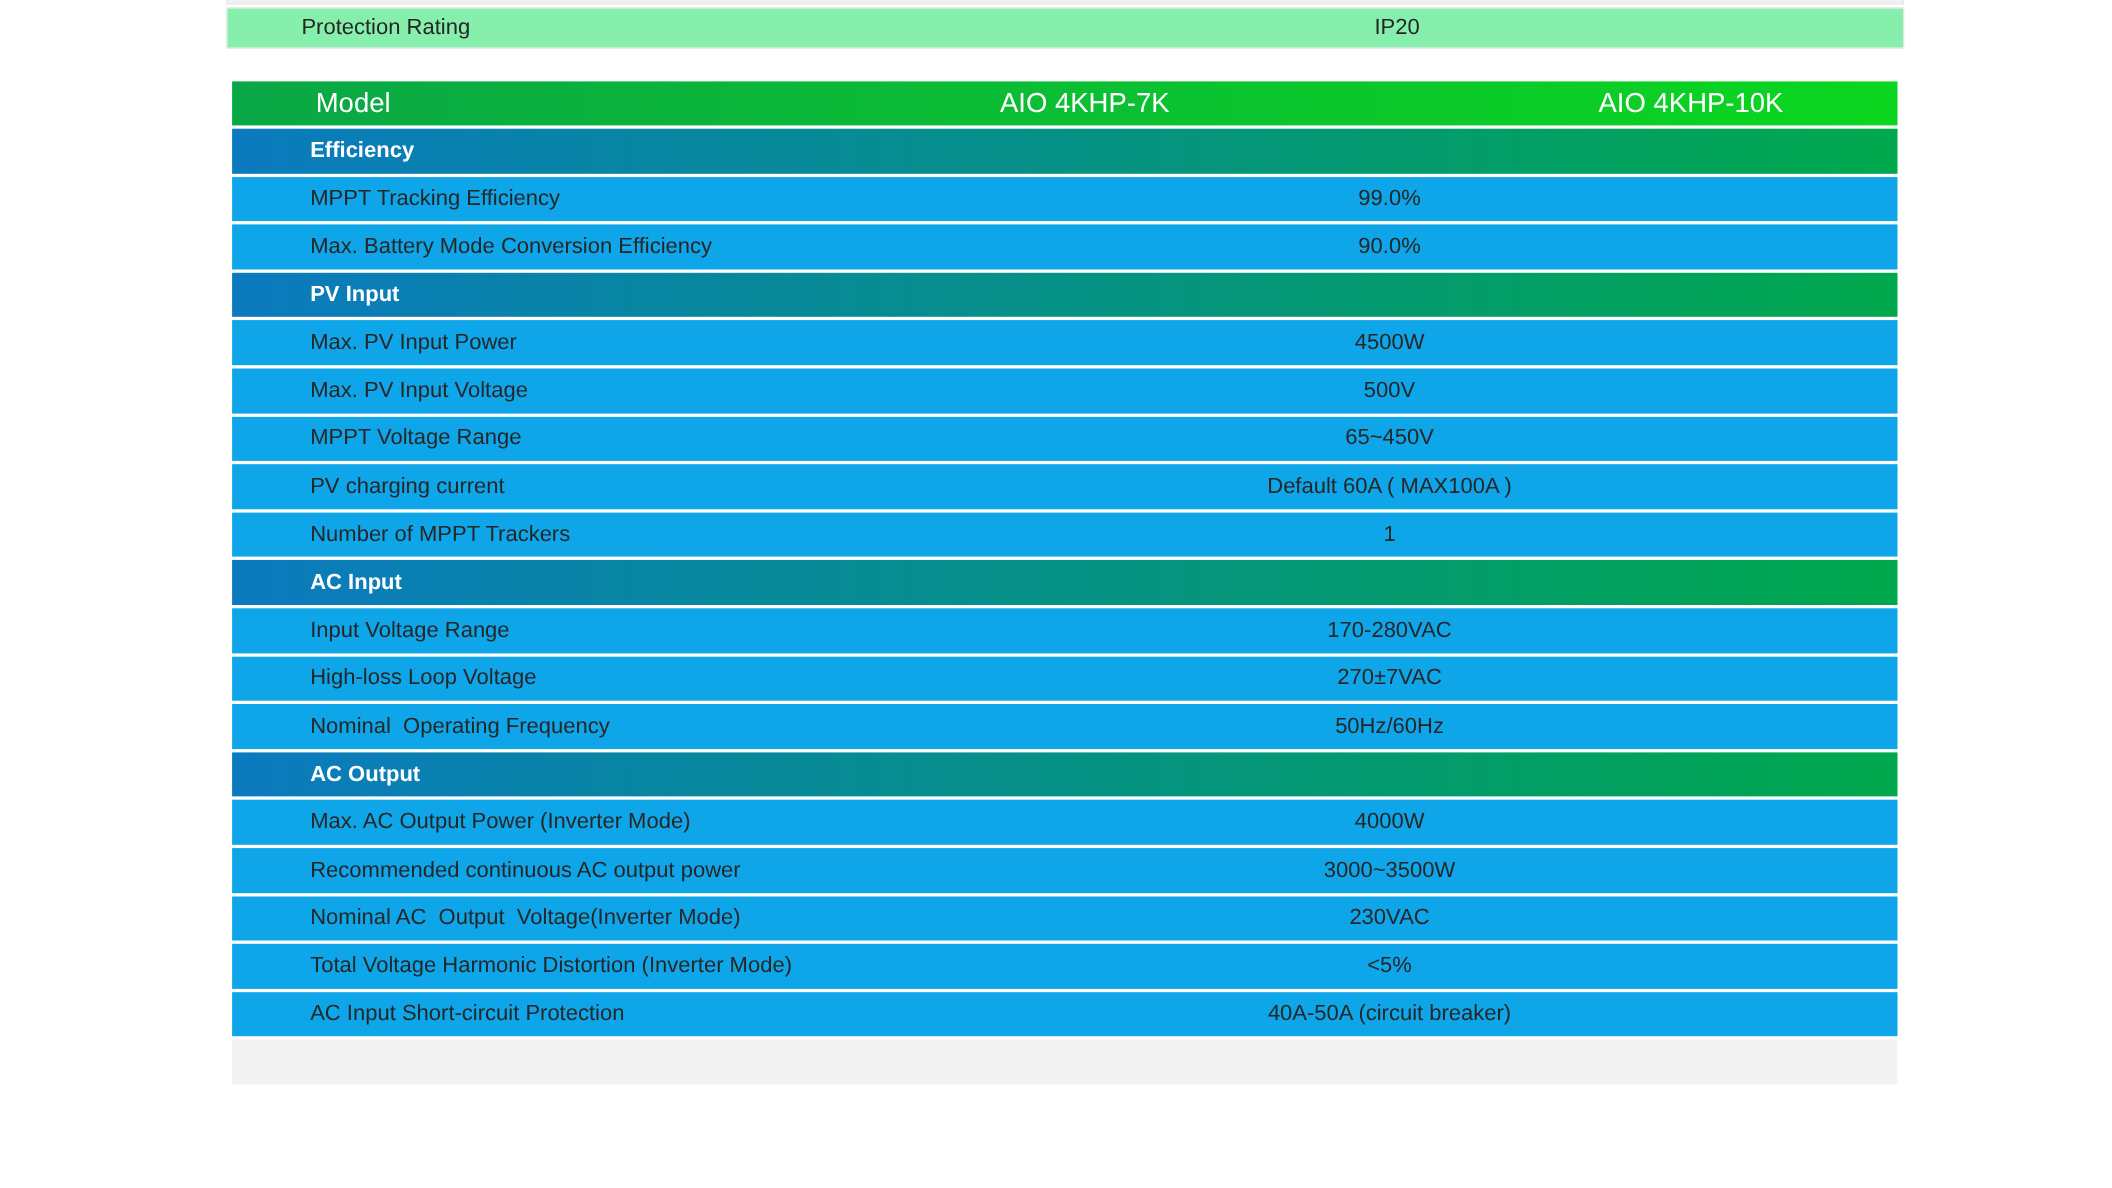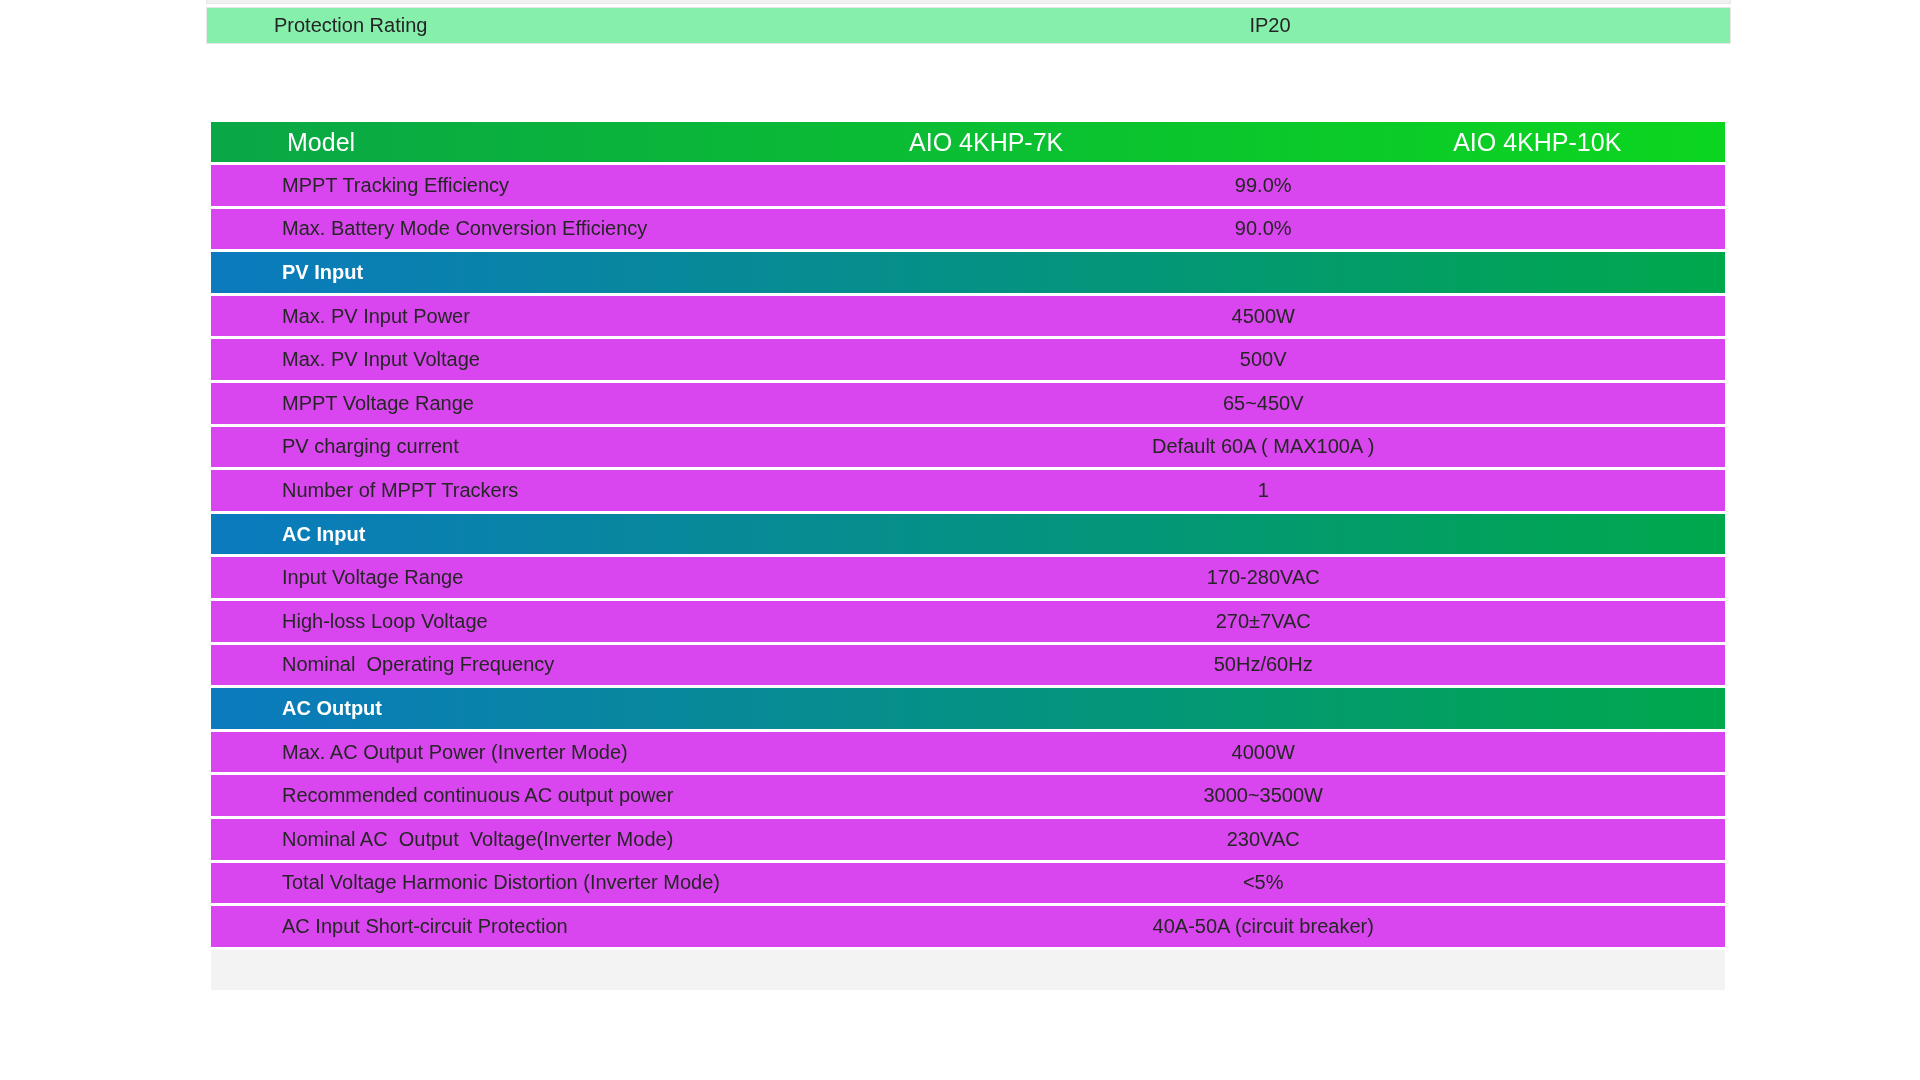--- a/index.html
+++ b/index.html
@@ -29,38 +29,38 @@
     white-space: pre;
   }
 
   
   .main-table { position: absolute; left: 211px; top: 74px; width: 1514px; }
 
   .header-row {
     height: 40px;
     background: linear-gradient(90deg, #0aa746, #0bd61f);
     position: relative; display: flex; align-items: center;
-    color: #ffffff; font-size: 25px; margin-top: 48px;
+    color: #ffffff; font-size: 25px;
   }
   .header-model { padding-left: 76px; }
   .header-col { position: absolute; top: 50%; transform: translate(-50%, -50%); }
   .header-col.c1 { left: 51.2%; }
   .header-col.c2 { left: 87.6%; }
 
   .band {
     margin-top: 3px; height: 40.6px;
     background: linear-gradient(90deg, #0b7abf, #00a84c);
     display: flex; align-items: center;
     color: #ffffff; font-size: 20px; font-weight: bold;
   }
   .band .band-title { padding-left: 71px; white-space: pre-wrap; }
 
   .data-row {
     margin-top: 3px; height: 40.6px;
-    background: #d946ef;
+    background: #0ea5e9;
     position: relative; display: flex; align-items: center;
     font-size: 20px; color: #262626;
   }
   .data-row .d-label { padding-left: 71px; white-space: pre-wrap; }
   .data-row .d-value {
     position: absolute; left: 69.5%; transform: translateX(-50%);
     white-space: pre;
   }
   .bottom-sliver { margin-top: 3px; height: 40.6px; background: #f3f3f3; }
 </style>
@@ -75,20 +75,23 @@
   </div>
 </div>
 
 <div class="main-table">
   <div class="header-row">
     <span class="header-model">Model</span>
     <span class="header-col c1">AIO 4KHP-7K</span>
     <span class="header-col c2">AIO 4KHP-10K</span>
   </div>
   <div id="table-body">
+  <div class="band">
+    <span class="band-title">Efficiency</span>
+  </div>
 
   <div class="data-row">
     <span class="d-label">MPPT Tracking Efficiency</span>
     <span class="d-value">99.0%</span>
   </div>
 
   <div class="data-row">
     <span class="d-label">Max. Battery Mode Conversion Efficiency</span>
     <span class="d-value">90.0%</span>
   </div>

